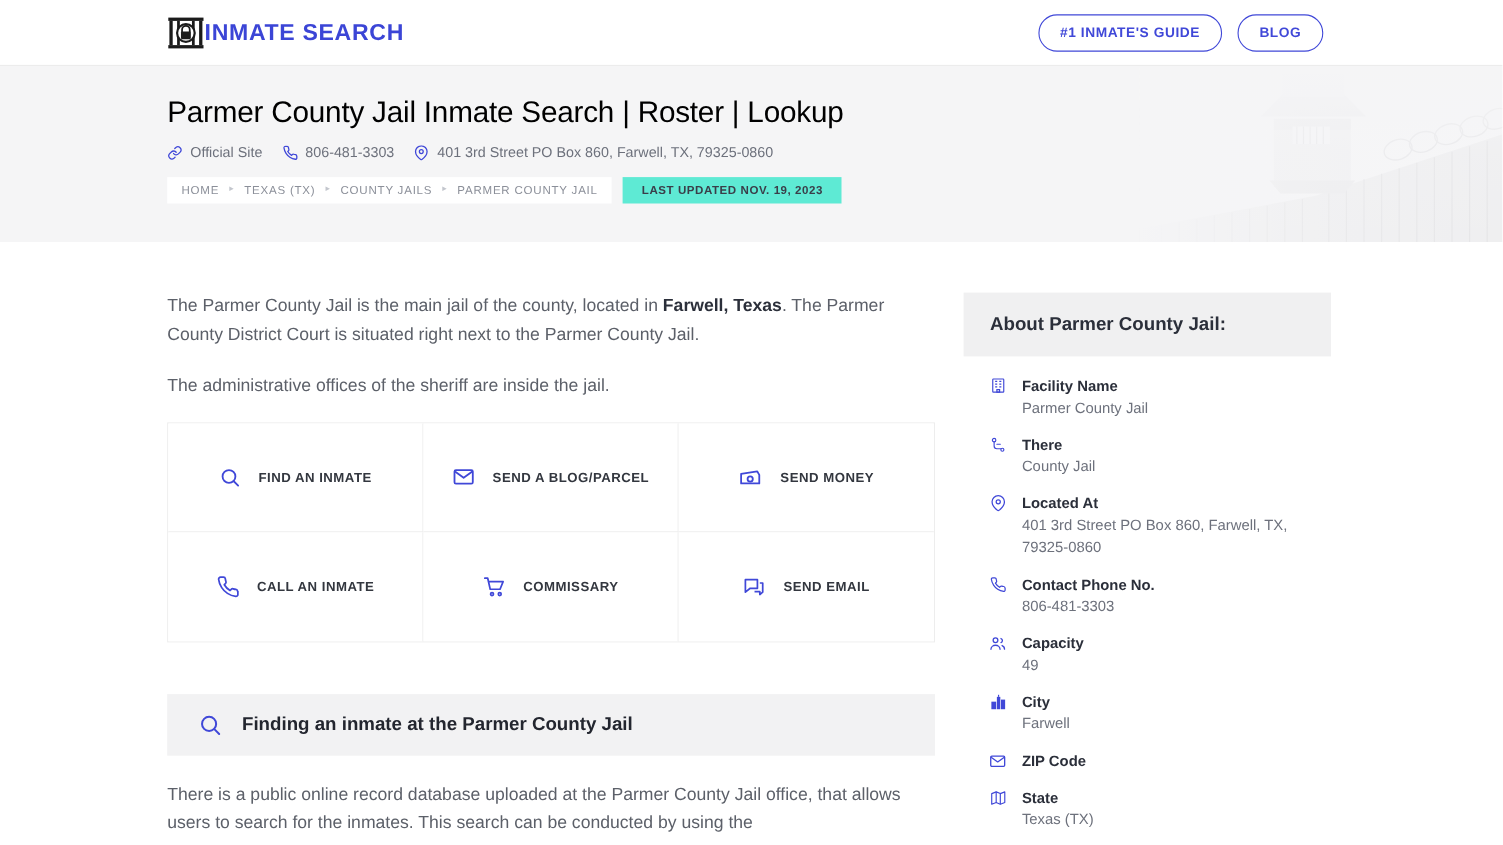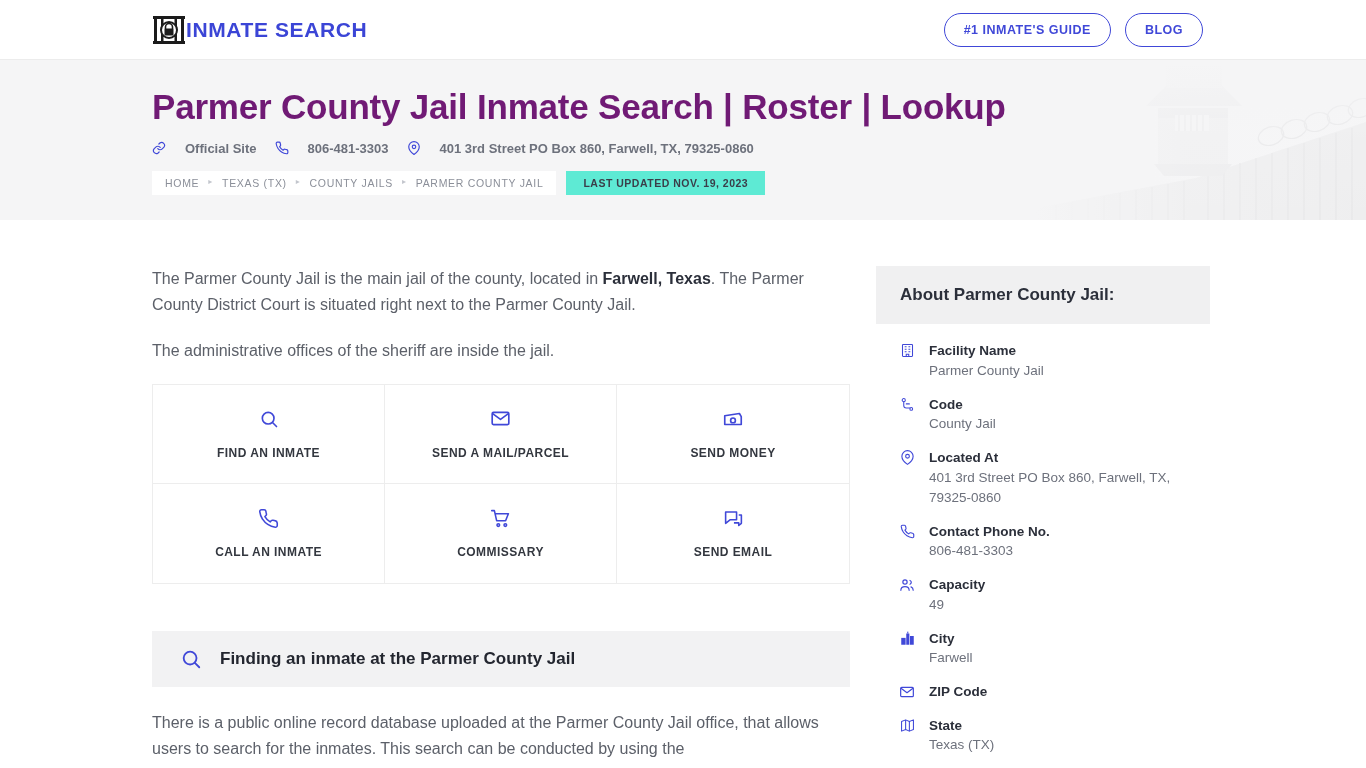--- a/index.html
+++ b/index.html
@@ -63,35 +63,35 @@
     width: 330px; height: 160px;
     opacity: 0.5;
     pointer-events: none;
   }
   .hero-inner {
     position: relative;
     padding: 26px 0 0 152px;
     z-index: 2;
   }
   .page-title {
-    font-size: 35px;
-    font-weight: bold;
-    color: #701a75;
+    font-size: 27px;
+    font-weight: normal;
+    color: #000000;
     letter-spacing: -0.2px;
     line-height: 1.2;
   }
   .meta-row {
     margin-top: 13px;
     display: flex;
     align-items: center;
     gap: 8px;
     font-size: 13px;
     color: #6d717c;
   }
-  .meta-item { display: flex; align-items: flex-start; gap: 19px; margin-right: 10px; font-weight: bold; }
+  .meta-item { display: flex; align-items: flex-end; gap: 7px; margin-right: 10px; }
   .meta-item svg { display: block; }
 
   .crumb-row {
     margin-top: 15px;
     display: flex;
     align-items: stretch;
     gap: 10px;
   }
   .crumbs {
     background: #ffffff;
@@ -141,21 +141,21 @@
     margin-top: 11px;
     border: 1px solid #ededed;
     display: grid;
     grid-template-columns: repeat(3, 1fr);
   }
   .action-cell {
     border-right: 1px solid #ededed;
     border-bottom: 1px solid #ededed;
     height: 99px;
     display: flex;
-    flex-direction: column;
+    flex-direction: row;
     align-items: center;
     justify-content: center;
     gap: 16px;
     cursor: pointer;
     background: #fff;
   }
   .action-cell:nth-child(3n) { border-right: none; }
   .action-cell:nth-child(n+4) { border-bottom: none; }
   .action-cell .ico { height: 22px; display: flex; align-items: center; color: #4048d8; }
   .action-cell .lbl {
@@ -378,21 +378,21 @@
         </span>
         <span class="lbl">FIND AN INMATE</span>
       </div>
       <div class="action-cell">
         <span class="ico">
           <svg width="21" height="21" viewBox="0 0 24 24" fill="none" stroke="currentColor" stroke-width="1.9" stroke-linejoin="round">
             <rect x="2.5" y="5" width="19" height="14" rx="1.5"></rect>
               <path d="M3 6.5l9 6.5 9-6.5"></path>
           </svg>
         </span>
-        <span class="lbl">SEND A MAIL/PARCEL</span>
+        <span class="lbl">SEND A BLOG/PARCEL</span>
       </div>
       <div class="action-cell">
         <span class="ico">
           <svg width="22" height="22" viewBox="0 0 24 24" fill="none" stroke="currentColor" stroke-width="1.8" stroke-linejoin="round">
             <path d="M3 8.5 L19 6 L21 9.5 L21 18 L3 18 Z"></path>
             <circle cx="12" cy="13.5" r="2.6"></circle>
           </svg>
         </span>
         <span class="lbl">SEND MONEY</span>
       </div>
@@ -459,21 +459,21 @@
         <div class="fact">
           <span class="ico">
             <svg width="15" height="15" viewBox="0 0 24 24" fill="none" stroke="currentColor" stroke-width="1.7" stroke-linecap="round">
               <circle cx="6" cy="5" r="2.5"></circle>
                 <circle cx="18" cy="19" r="2.2"></circle>
               <path d="M6 7.5v6a4 4 0 0 0 4 4h5.8"></path>
                 <path d="M10 11h5"></path>
             </svg>
           </span>
           <span class="txt">
-            <span class="k">Code</span>
+            <span class="k">There</span>
             <span class="v" style="display:block">County Jail</span>
           </span>
         </div>
 
         <div class="fact">
           <span class="ico">
             <svg width="15" height="15" viewBox="0 0 24 24" fill="none" stroke="currentColor" stroke-width="1.8" stroke-linejoin="round">
               <path d="M21 10c0 7-9 13-9 13s-9-6-9-13a9 9 0 0 1 18 0z"></path>
                 <circle cx="12" cy="10" r="3"></circle>
             </svg>

